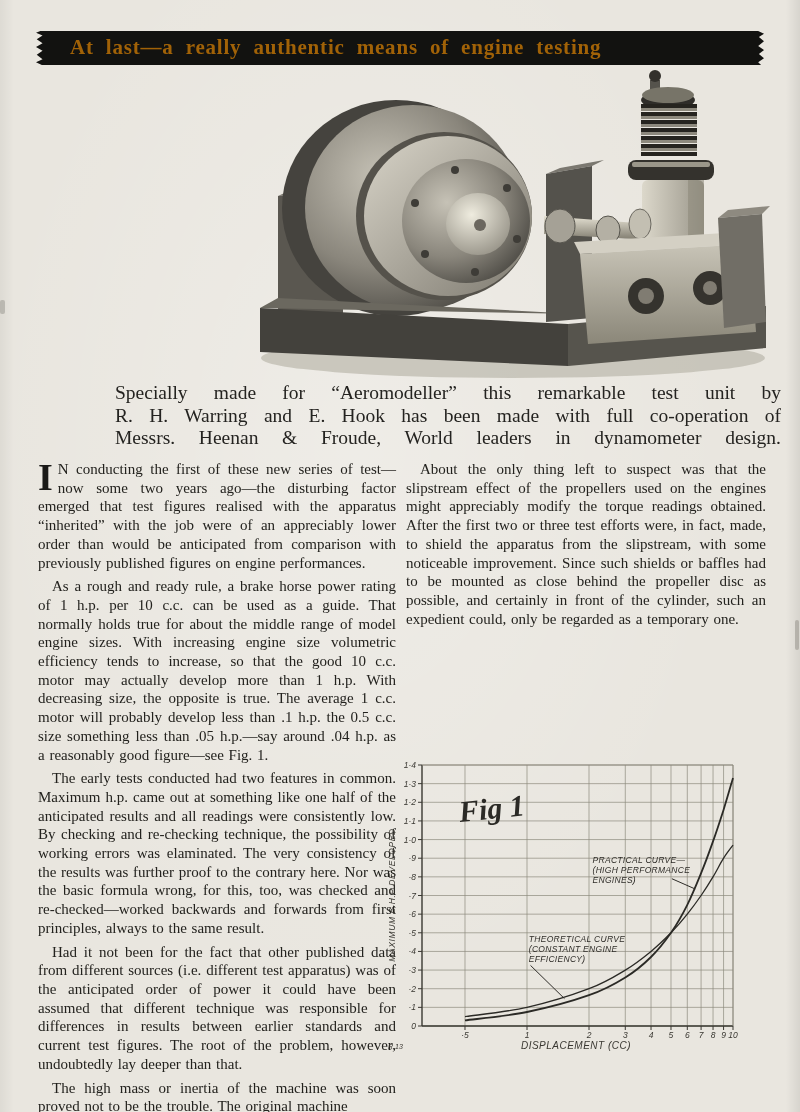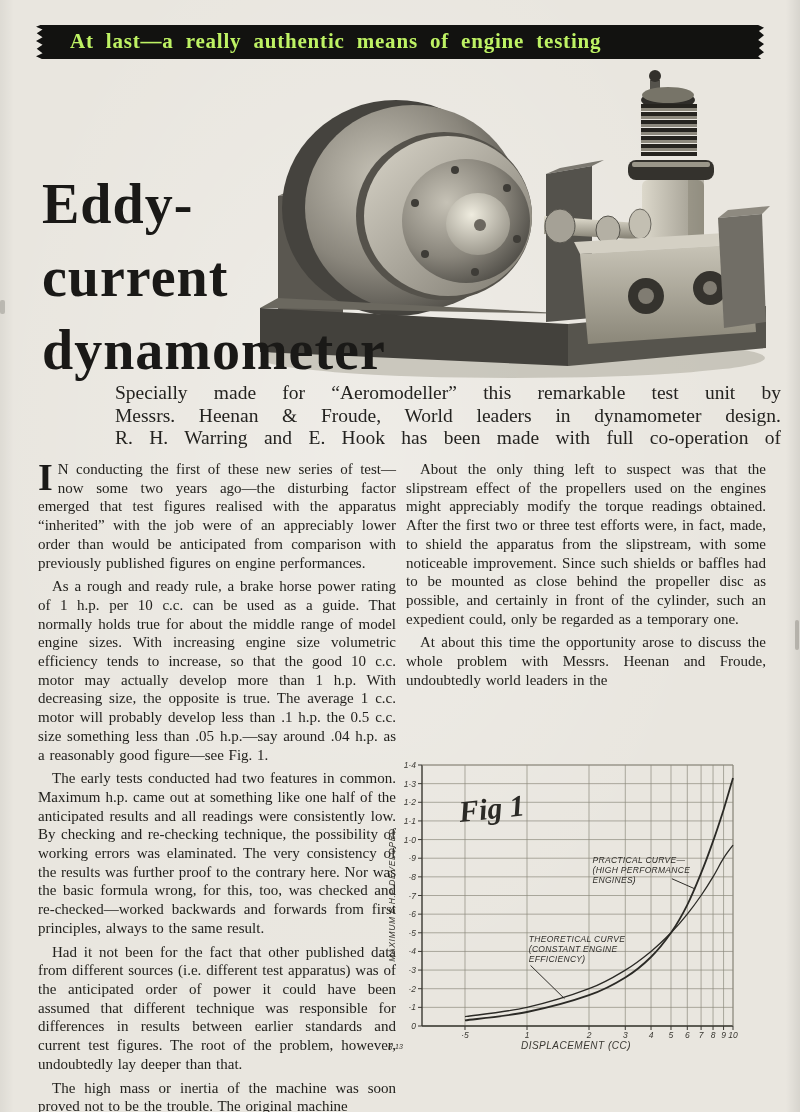--- a/index.html
+++ b/index.html
@@ -3,22 +3,22 @@
 <meta charset="utf-8">
 <style>
   html,body{margin:0;padding:0;}
   body{width:800px;height:1112px;background:#dcd9d2;font-family:"Liberation Serif",serif;}
   .page{position:relative;width:800px;height:1112px;overflow:hidden;
         background:#e9e6df;
         background-image:radial-gradient(ellipse at 45% 40%, rgba(255,255,255,.25), rgba(0,0,0,0) 60%),
                          linear-gradient(90deg, rgba(0,0,0,.05) 0, rgba(0,0,0,0) 14px, rgba(0,0,0,0) 786px, rgba(0,0,0,.08) 800px);
         color:#21201c;}
   
-  .banner{position:absolute;left:36px;top:25px;width:728px;height:34px;background:#121210;
-          color:#bef264;font-family:"Liberation Serif",serif;font-weight:bold;font-size:21px;
+  .banner{position:absolute;left:36px;top:31px;width:728px;height:34px;background:#121210;
+          color:#a16207;font-family:"Liberation Serif",serif;font-weight:bold;font-size:21px;
           line-height:33px;padding-left:34px;box-sizing:border-box;letter-spacing:.8px;word-spacing:6px;
           clip-path:polygon(0.6% 0%,99.2% 0%,100% 8%,99.3% 18%,100% 30%,99.2% 44%,100% 56%,99.3% 68%,100% 80%,99.2% 92%,99.6% 100%,0.8% 100%,0% 92%,0.9% 83%,0.1% 70%,0.9% 58%,0% 47%,0.9% 36%,0.1% 24%,0.9% 13%,0% 5%);}
   
   .headline{position:absolute;left:42px;top:168px;font-weight:bold;font-size:56px;line-height:73px;
             letter-spacing:1px;color:#1a1917;}
   .headline div{white-space:nowrap;}
   
   .subtitle{position:absolute;left:95px;top:382px;width:666px;font-size:19.5px;line-height:22.5px;color:#242320;margin-left:20px;}
   .subtitle div{text-align:justify;text-align-last:justify;}
   
@@ -152,43 +152,37 @@
           <circle cx="462" cy="232" r="7" fill="#807c72"></circle>
       </g>
     </g>
 
     <g>
       <polygon points="470,162 514,158 522,150 480,154" fill="#8e8a80"></polygon>
       <polygon points="470,162 514,158 518,266 476,272" fill="#716e66"></polygon>
     </g>
   </svg>
 
-  <div class="headline">
-    <div>Eddy-</div>
-    <div>current</div>
-    <div>dynamometer</div>
-  </div>
 
   <div class="subtitle">
     <div>Specially made for “Aeromodeller” this remarkable test unit by</div>
+    <div>R. H. Warring and E. Hook has been made with full co-operation of</div>
     <div>Messrs. Heenan &amp; Froude, World leaders in dynamometer design.</div>
-    <div>R. H. Warring and E. Hook has been made with full co-operation of</div>
   </div>
 
   <div class="col col-left">
     <p class="para first"><span class="dropcap">I</span><span>N conducting the first of these new series of test—now some two years ago—the disturbing factor emerged that test figures realised with the apparatus “inherited” with the job were of an appreciably lower order than would be anticipated from comparison with previously published figures on engine performances.</span></p>
     <p class="para">As a rough and ready rule, a brake horse power rating of 1 h.p. per 10 c.c. can be used as a guide. That normally holds true for about the middle range of model engine sizes. With increasing engine size volumetric efficiency tends to increase, so that the good 10 c.c. motor may actually develop more than 1 h.p. With decreasing size, the opposite is true. The average 1 c.c. motor will probably develop less than .1 h.p. the 0.5 c.c. size something less than .05 h.p.—say around .04 h.p. as a reasonably good figure—see Fig. 1.</p>
     <p class="para">The early tests conducted had two features in common. Maximum h.p. came out at something like one half of the anticipated results and all readings were consistently low. By checking and re-checking technique, the possibility of working errors was elaminated. The very consistency of the results was further proof to the contrary here. Nor was the basic formula wrong, for this, too, was checked and re-checked—worked backwards and forwards from first principles, always to the same result.</p>
     <p class="para">Had it not been for the fact that other published data from different sources (i.e. different test apparatus) was of the anticipated order of power it could have been assumed that different technique was responsible for differences in results between earlier standards and current test figures. The root of the problem, however, undoubtedly lay deeper than that.</p>
     <p class="para">The high mass or inertia of the machine was soon proved not to be the trouble. The original machine</p>
   </div>
 
   <div class="col col-right">
     <p class="para">About the only thing left to suspect was that the slipstream effect of the propellers used on the engines might appreciably modify the torque readings obtained. After the first two or three test efforts were, in fact, made, to shield the apparatus from the slipstream, with some noticeable improvement. Since such shields or baffles had to be mounted as close behind the propeller disc as possible, and certainly in front of the cylinder, such an expedient could, only be regarded as a temporary one.</p>
-    <p class="para">At about this time the opportunity arose to discuss the whole problem with Messrs. Heenan and Froude, undoubtedly world leaders in the</p>
   </div>
 
   <svg id="chart-svg" class="chart" viewBox="0 0 398 312" aria-hidden="true">
       <line x1="36" y1="274" x2="347" y2="274" stroke="#8d897d" stroke-width="0.7"></line>
       <line x1="36" y1="255.35714285714286" x2="347" y2="255.35714285714286" stroke="#8d897d" stroke-width="0.7"></line>
       <line x1="36" y1="236.71428571428572" x2="347" y2="236.71428571428572" stroke="#8d897d" stroke-width="0.7"></line>
       <line x1="36" y1="218.07142857142856" x2="347" y2="218.07142857142856" stroke="#8d897d" stroke-width="0.7"></line>
       <line x1="36" y1="199.42857142857142" x2="347" y2="199.42857142857142" stroke="#8d897d" stroke-width="0.7"></line>
       <line x1="36" y1="180.78571428571428" x2="347" y2="180.78571428571428" stroke="#8d897d" stroke-width="0.7"></line>
       <line x1="36" y1="162.14285714285714" x2="347" y2="162.14285714285714" stroke="#8d897d" stroke-width="0.7"></line>

